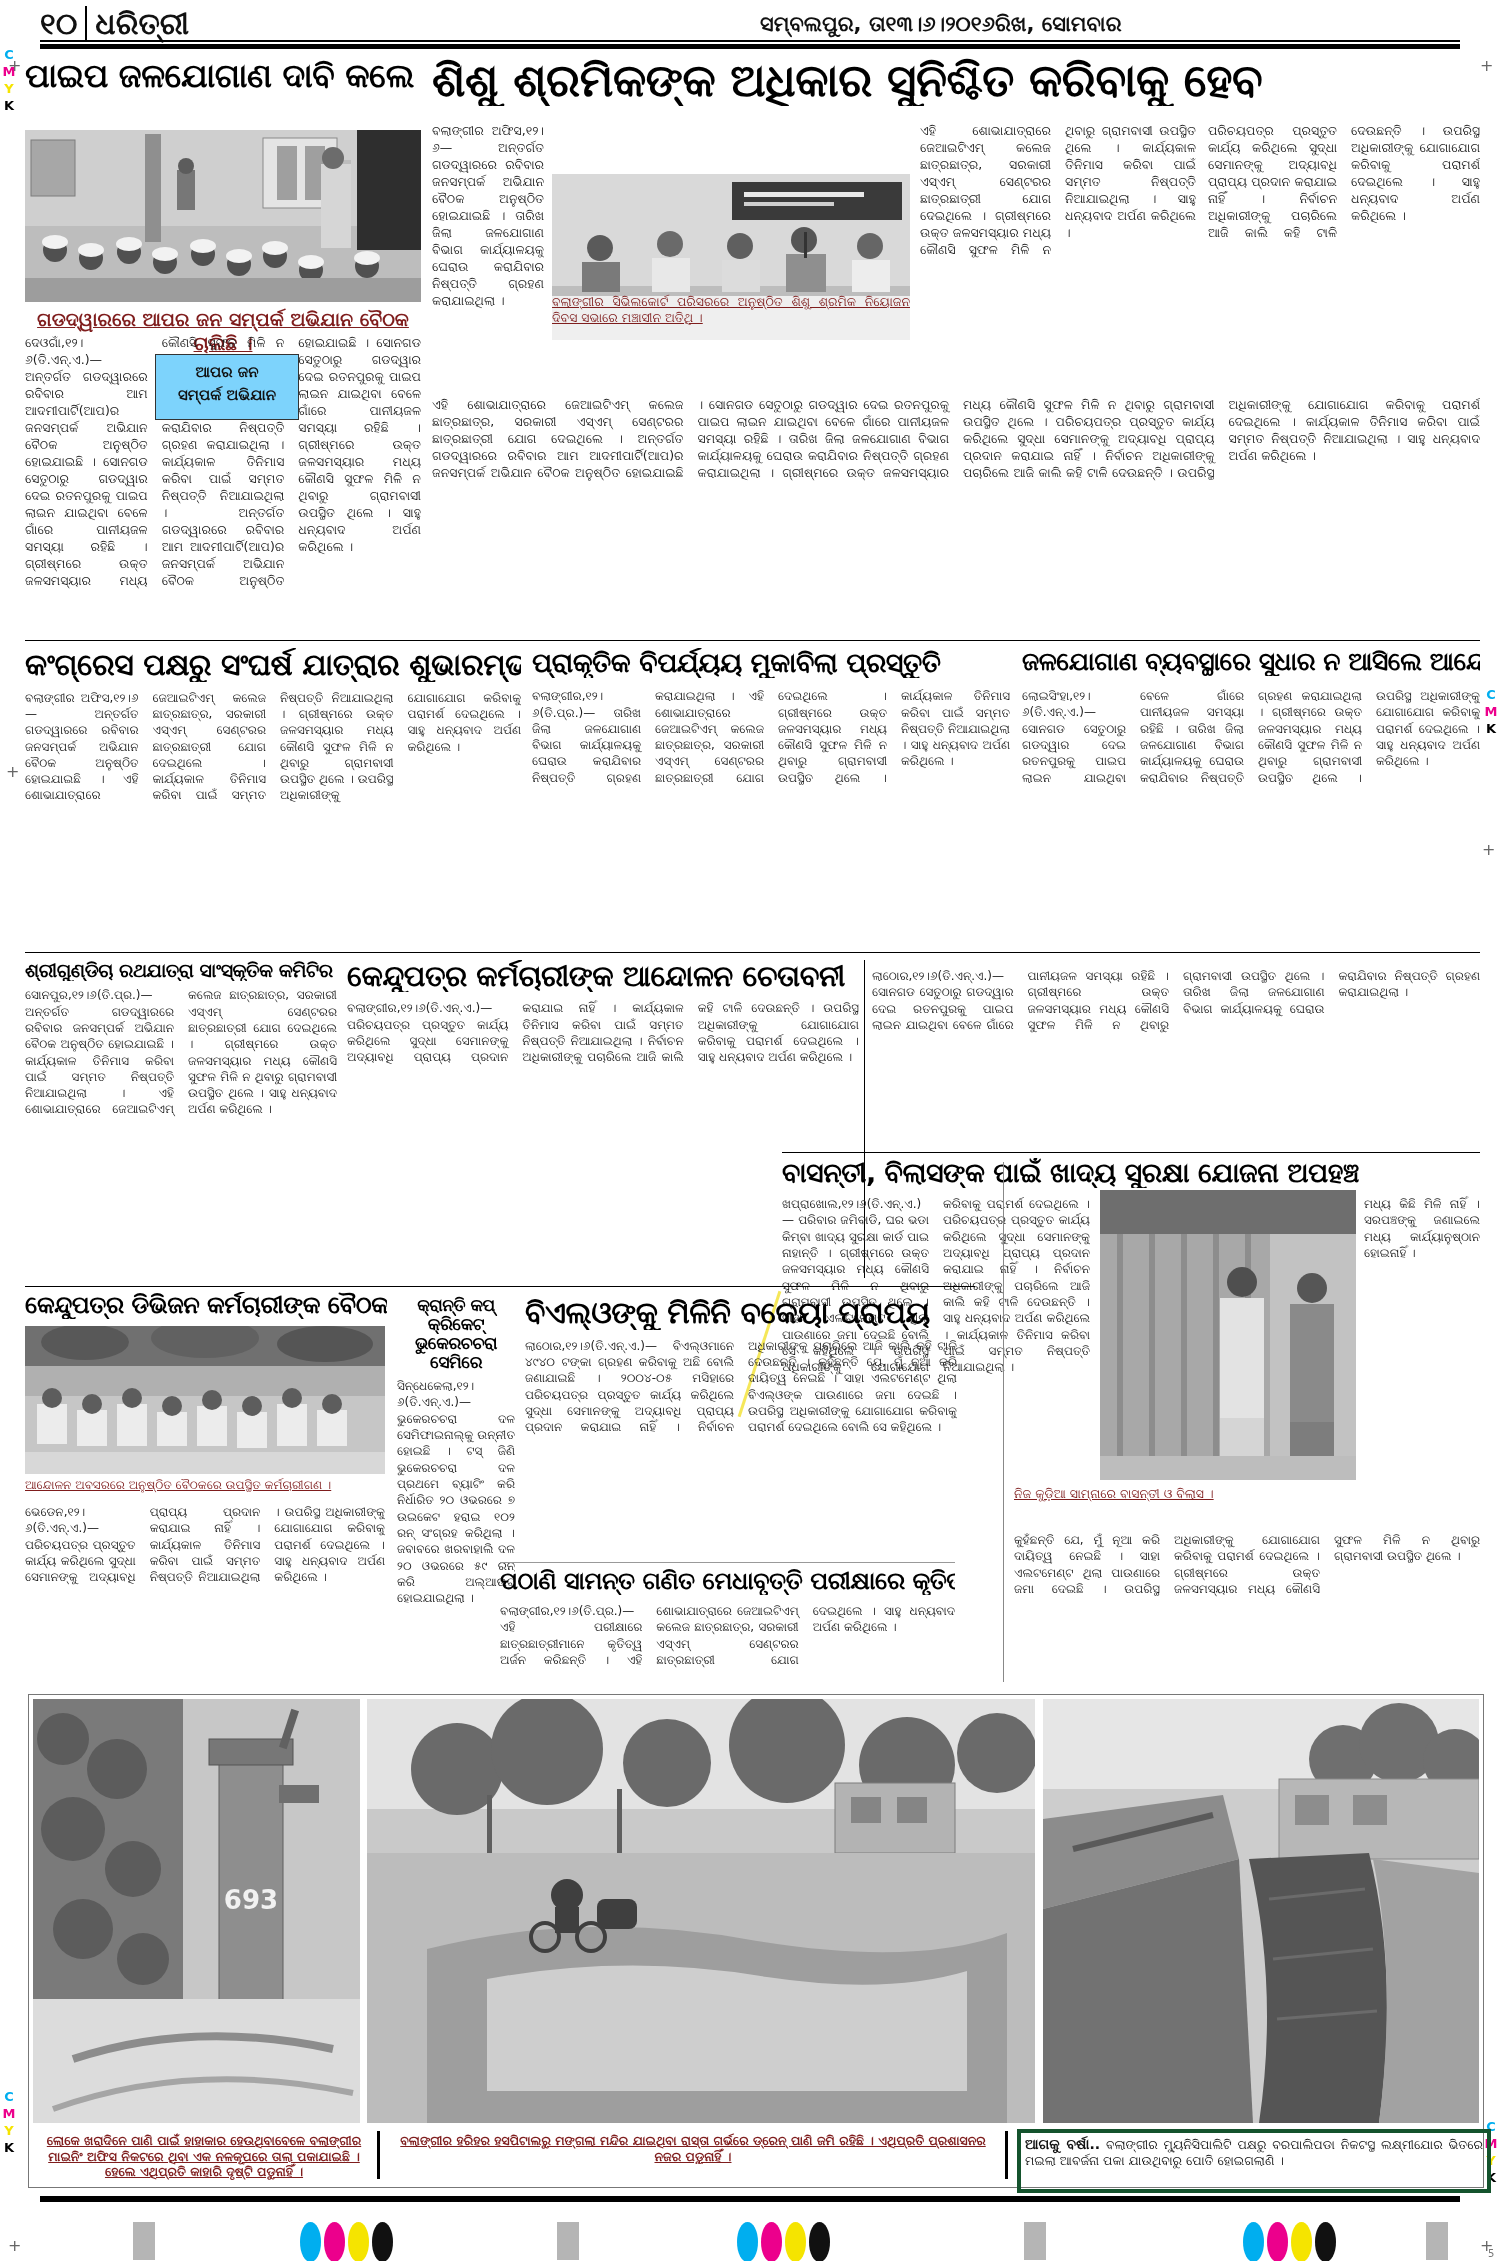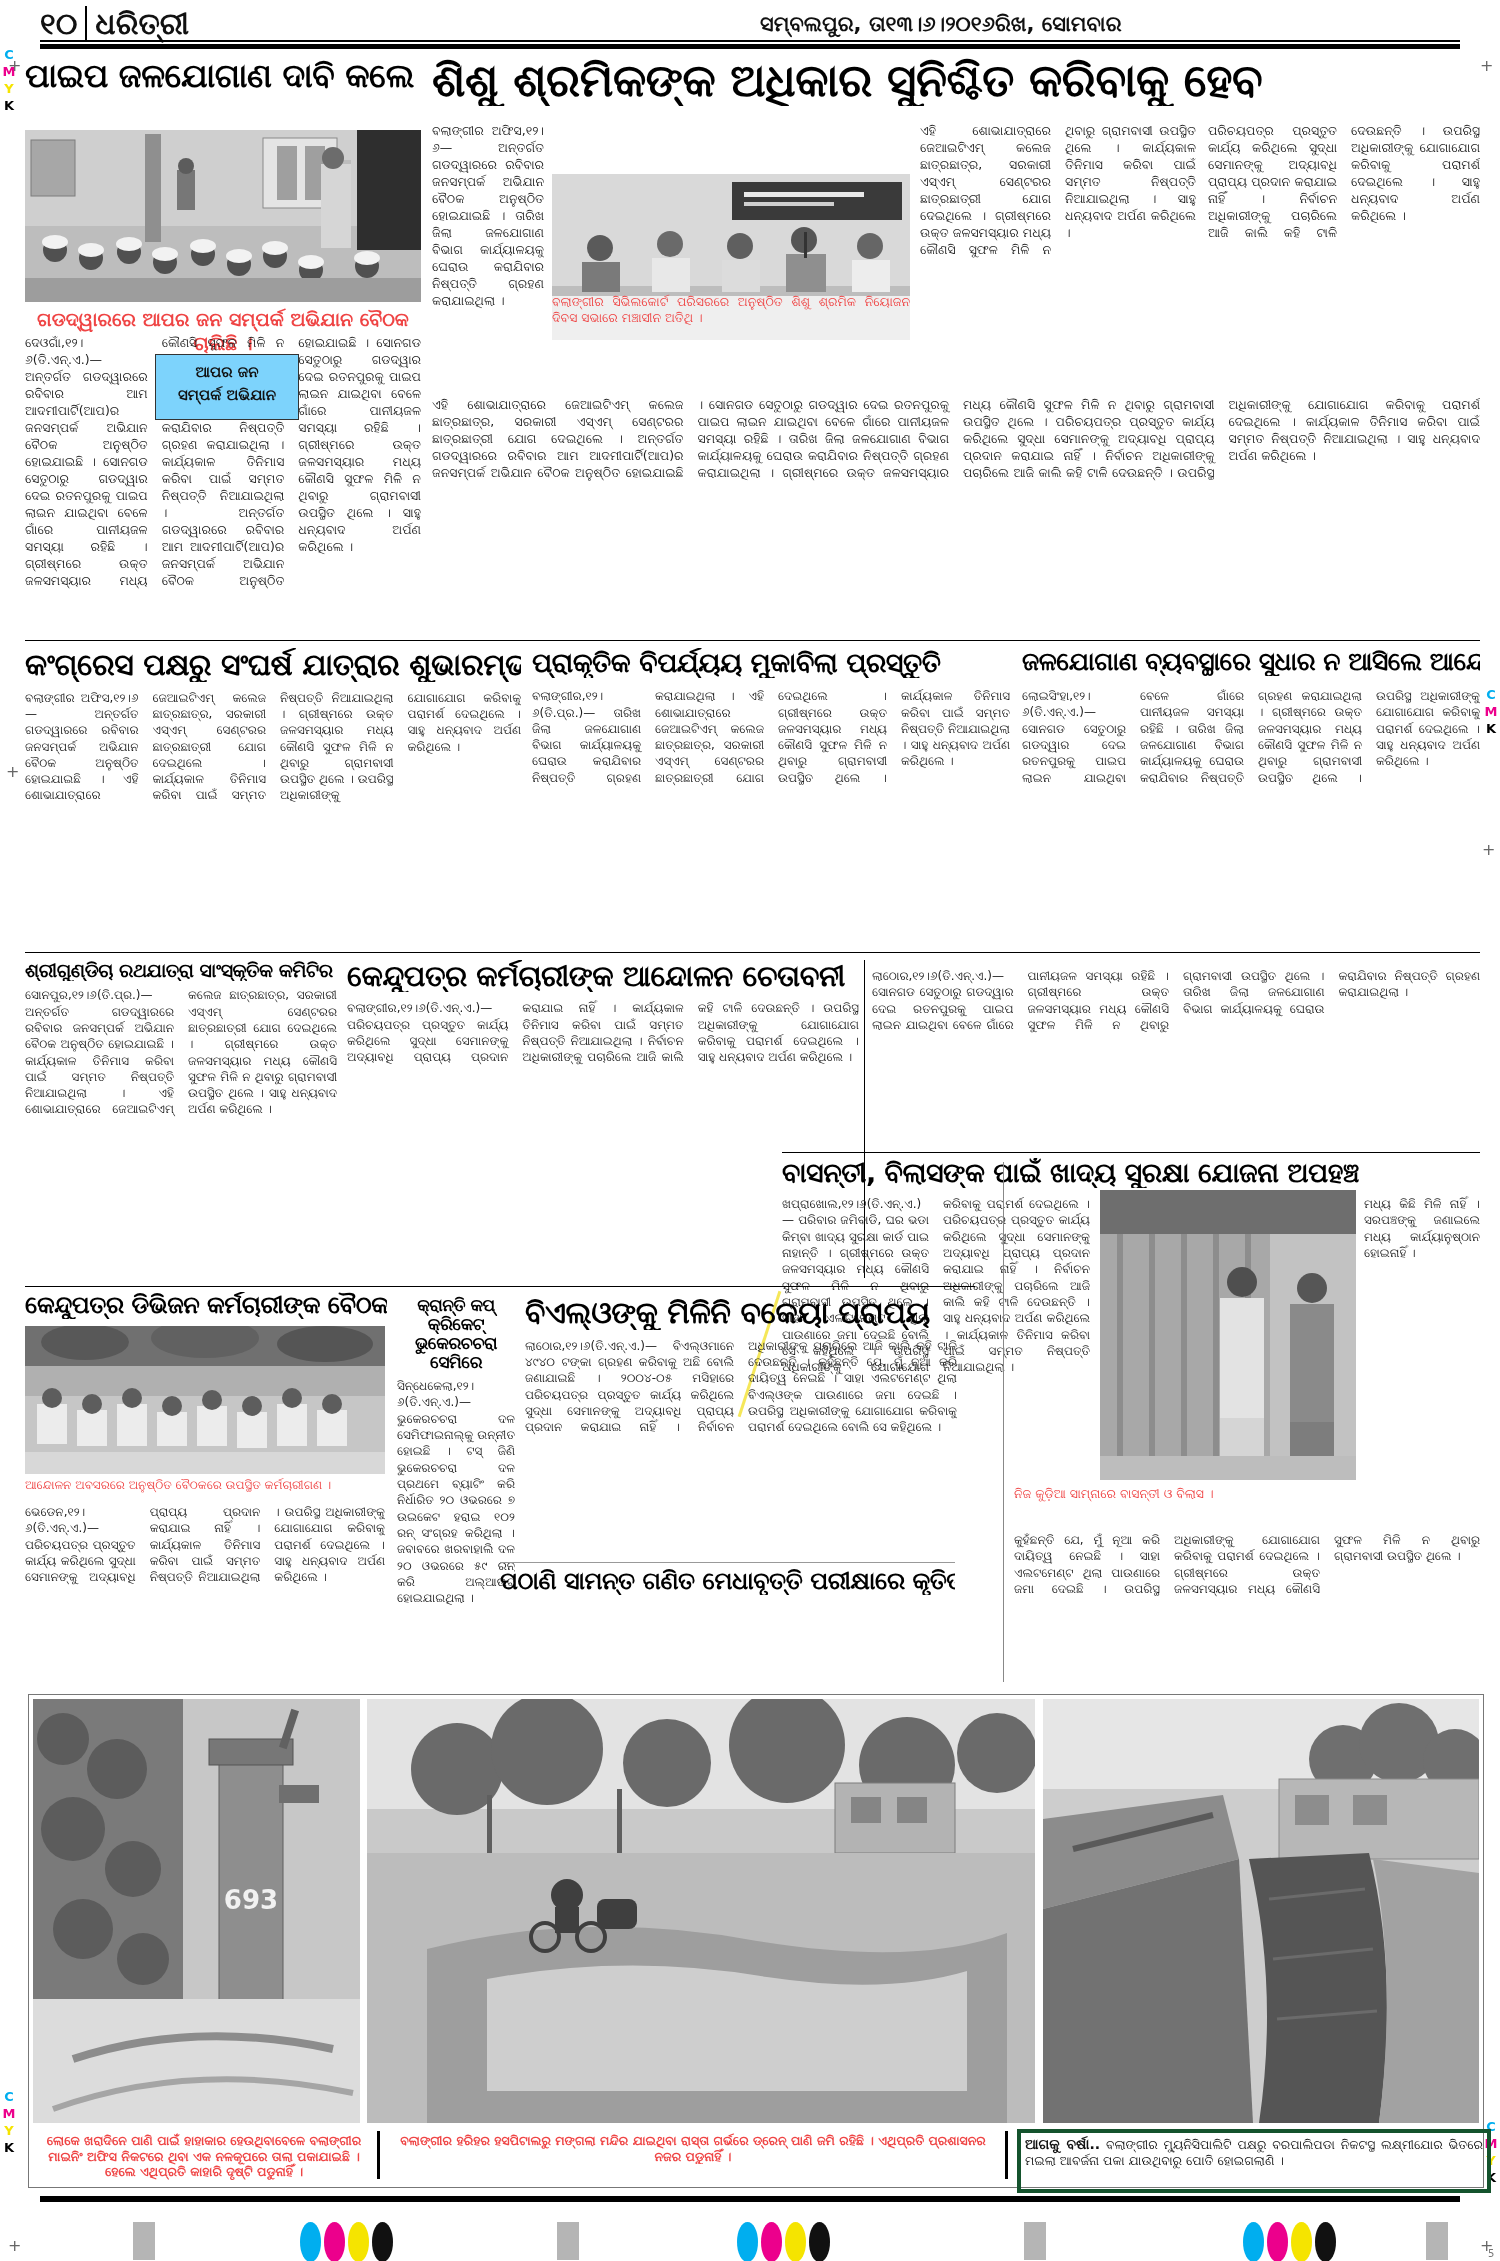--- a/index.html
+++ b/index.html
@@ -1,21 +1,21 @@
 <!DOCTYPE html>
 <html><head>
 <meta charset="utf-8">
 <style>
   html,body{margin:0;padding:0;background:#fff;}
   .page{position:relative;width:1500px;height:2261px;background:#fff;overflow:hidden;
         font-family:"DejaVu Sans","Liberation Sans",sans-serif;color:#111;}
   .abs{position:absolute;}
   .hl{font-weight:bold;color:#000;white-space:nowrap;overflow:hidden;line-height:1.12;letter-spacing:-0.5px;}
   .cols{text-align:justify;font-size:12.5px;line-height:1.36;color:#1c1c1c;column-gap:14px;overflow:hidden;}
-  .cap{font-size:13px;font-weight:bold;text-align:center;color:#ef4444;line-height:1.25;overflow:hidden;}
+  .cap{font-size:13px;font-weight:bold;text-align:center;color:#7f1d1d;line-height:1.25;overflow:hidden;text-decoration:underline;}
   .rule{background:#000;}
   .photo{position:relative;overflow:hidden;background:#c9c9c9;}
   .photo svg{display:block;}
   .inset-box{border:1.5px solid #333;background:#7dd3fc;text-align:center;font-weight:bold;
              font-size:15px;line-height:1.5;padding-top:6px;}
   .mark-stack{font-size:13px;font-weight:bold;line-height:17px;text-align:center;width:14px;}
   .mark-stack span{display:block;}
   .mk-c{color:#00aeef}.mk-m{color:#ec008c}.mk-y{color:#f5e400}.mk-k{color:#000}
   .cross{color:#666;font-size:16px;font-weight:normal;}
   .regsq{background:#b5b5b5;width:22px;height:38px;}
@@ -259,20 +259,21 @@
   </div>
 
   <div class="abs" style="left:525px;top:1296px;width:432px;height:264px;">
     <div class="hl" style="font-size:30px;">ବିଏଲ୍‌ଓଙ୍କୁ ମିଳିନି ବକେୟା ପ୍ରାପ୍ୟ</div>
     <div class="cols" style="margin-top:8px;height:214px;column-count:2;font-size:12px;">ଲାଠୋର,୧୨।୬(ତି.ଏନ୍.ଏ.)— ବିଏଲ୍‌ଓମାନେ ୪୯୪୦ ଟଙ୍କା ଗ୍ରହଣ କରିବାକୁ ଅଛି ବୋଲି ଜଣାଯାଇଛି । ୨୦୦୪-୦୫ ମସିହାରେ ପରିଚୟପତ୍ର ପ୍ରସ୍ତୁତ କାର୍ଯ୍ୟ କରିଥିଲେ ସୁଦ୍ଧା ସେମାନଙ୍କୁ ଅଦ୍ୟାବଧି ପ୍ରାପ୍ୟ ପ୍ରଦାନ କରାଯାଇ ନାହିଁ । ନିର୍ବାଚନ ଅଧିକାରୀଙ୍କୁ ପଚାରିଲେ ଆଜି କାଲି କହି ଟାଳି ଦେଉଛନ୍ତି । କୁହଁଛନ୍ତି ଯେ, ମୁଁ ନୂଆ କରି ଦାୟିତ୍ୱ ନେଇଛି । ସାହା ଏଲଟମେଣ୍ଟ ଥିଲା ବିଏଲ୍‌ଓଙ୍କ ପାଉଣାରେ ଜମା ଦେଇଛି । ଉପରିସ୍ଥ ଅଧିକାରୀଙ୍କୁ ଯୋଗାଯୋଗ କରିବାକୁ ପରାମର୍ଶ ଦେଇଥିଲେ ବୋଲି ସେ କହିଥିଲେ ।</div>
   </div>
 
   <div class="abs hline" style="left:500px;top:1562px;width:455px;background:#999;"></div>
   <div class="abs" style="left:500px;top:1568px;width:455px;height:118px;">
     <div class="hl" style="font-size:24px;">ପଠାଣି ସାମନ୍ତ ଗଣିତ ମେଧାବୃତ୍ତି ପରୀକ୍ଷାରେ କୃତିତ୍ୱ</div>
+    <div class="cols" style="margin-top:8px;height:78px;column-count:3;font-size:12px;">ବଲାଙ୍ଗୀର,୧୨।୬(ତି.ପ୍ର.)— ଏହି ପରୀକ୍ଷାରେ ଛାତ୍ରଛାତ୍ରୀମାନେ କୃତିତ୍ୱ ଅର୍ଜନ କରିଛନ୍ତି । ଏହି ଶୋଭାଯାତ୍ରାରେ ଜେଆଇଟିଏମ୍ କଲେଜ ଛାତ୍ରଛାତ୍ର, ସରକାରୀ ଏସ୍‌ଏମ୍ ସେଣ୍ଟରର ଛାତ୍ରଛାତ୍ରୀ ଯୋଗ ଦେଇଥିଲେ । ସାହୁ ଧନ୍ୟବାଦ ଅର୍ପଣ କରିଥିଲେ ।</div>
   </div>
 
   <div class="abs" style="left:28px;top:1694px;width:1454px;height:492px;border:1px solid #777;">
 
     <div class="photo" style="position:absolute;left:4px;top:4px;width:327px;height:424px;">
       <svg width="327" height="424" viewBox="0 0 327 424">
         <rect width="327" height="424" fill="#d2d2d2"></rect>
         <rect x="0" y="0" width="150" height="300" fill="#7a7a7a"></rect>
         <g fill="#5c5c5c">
           <circle cx="30" cy="40" r="26"></circle>

